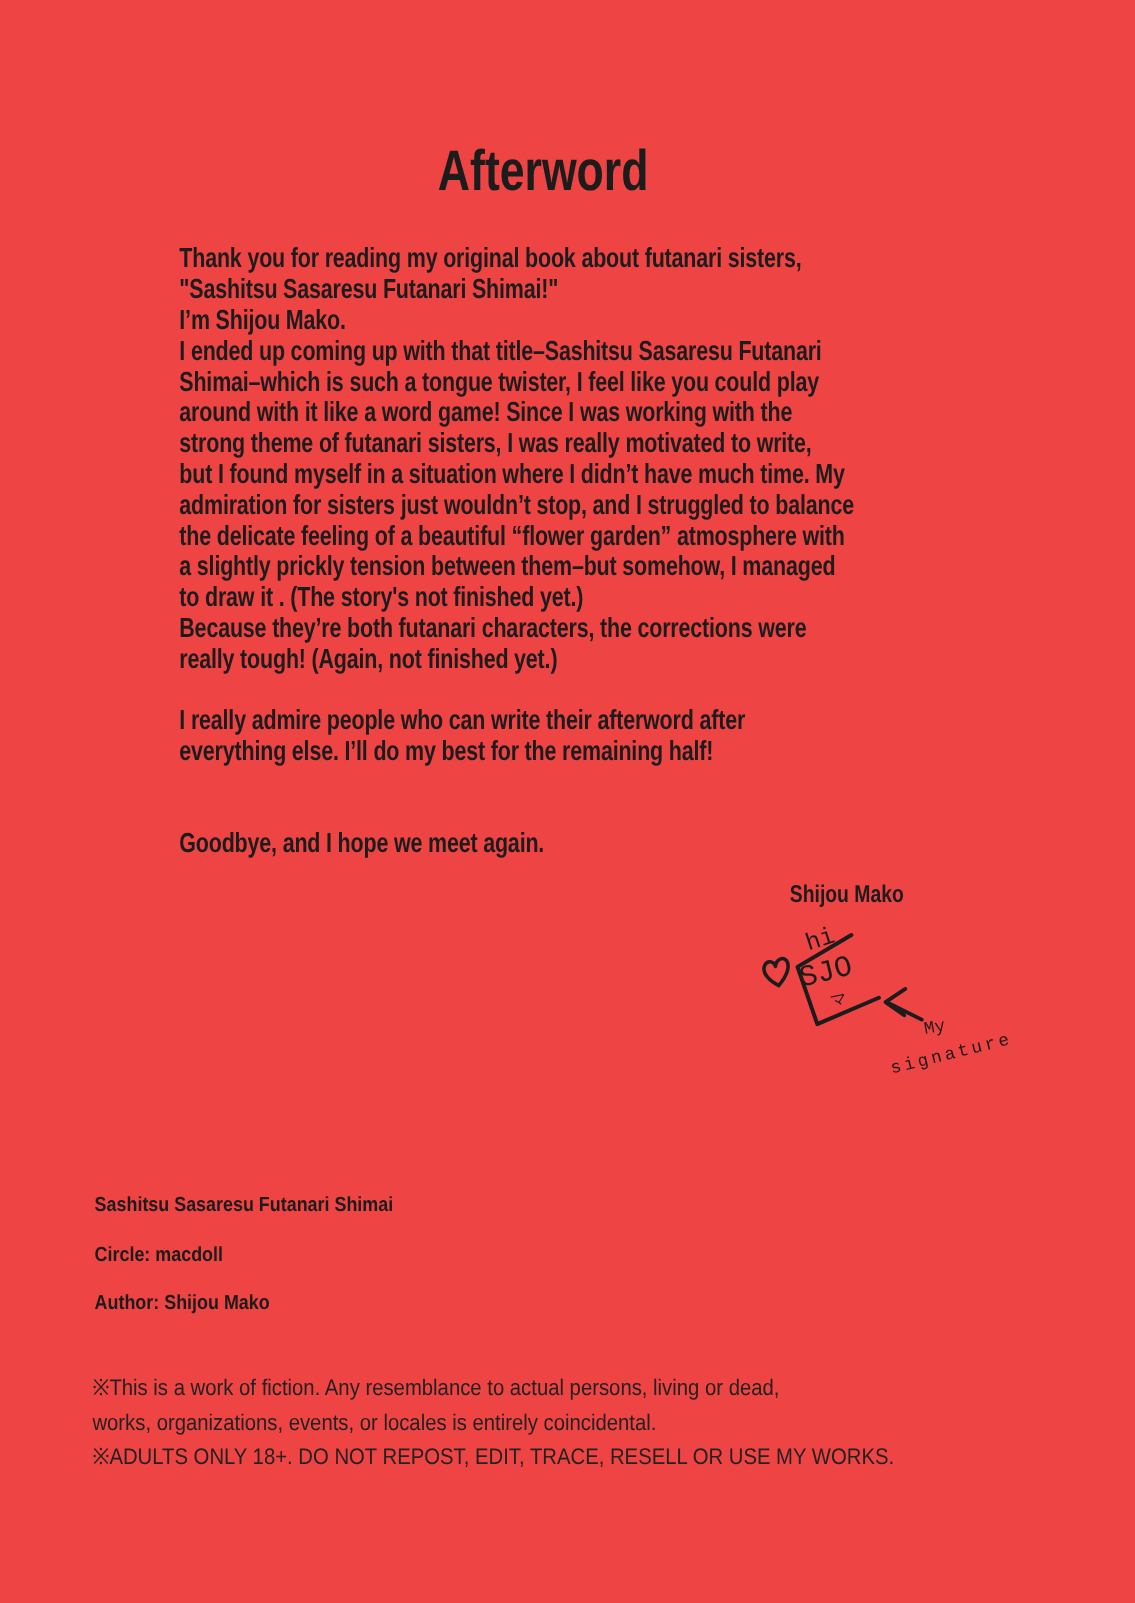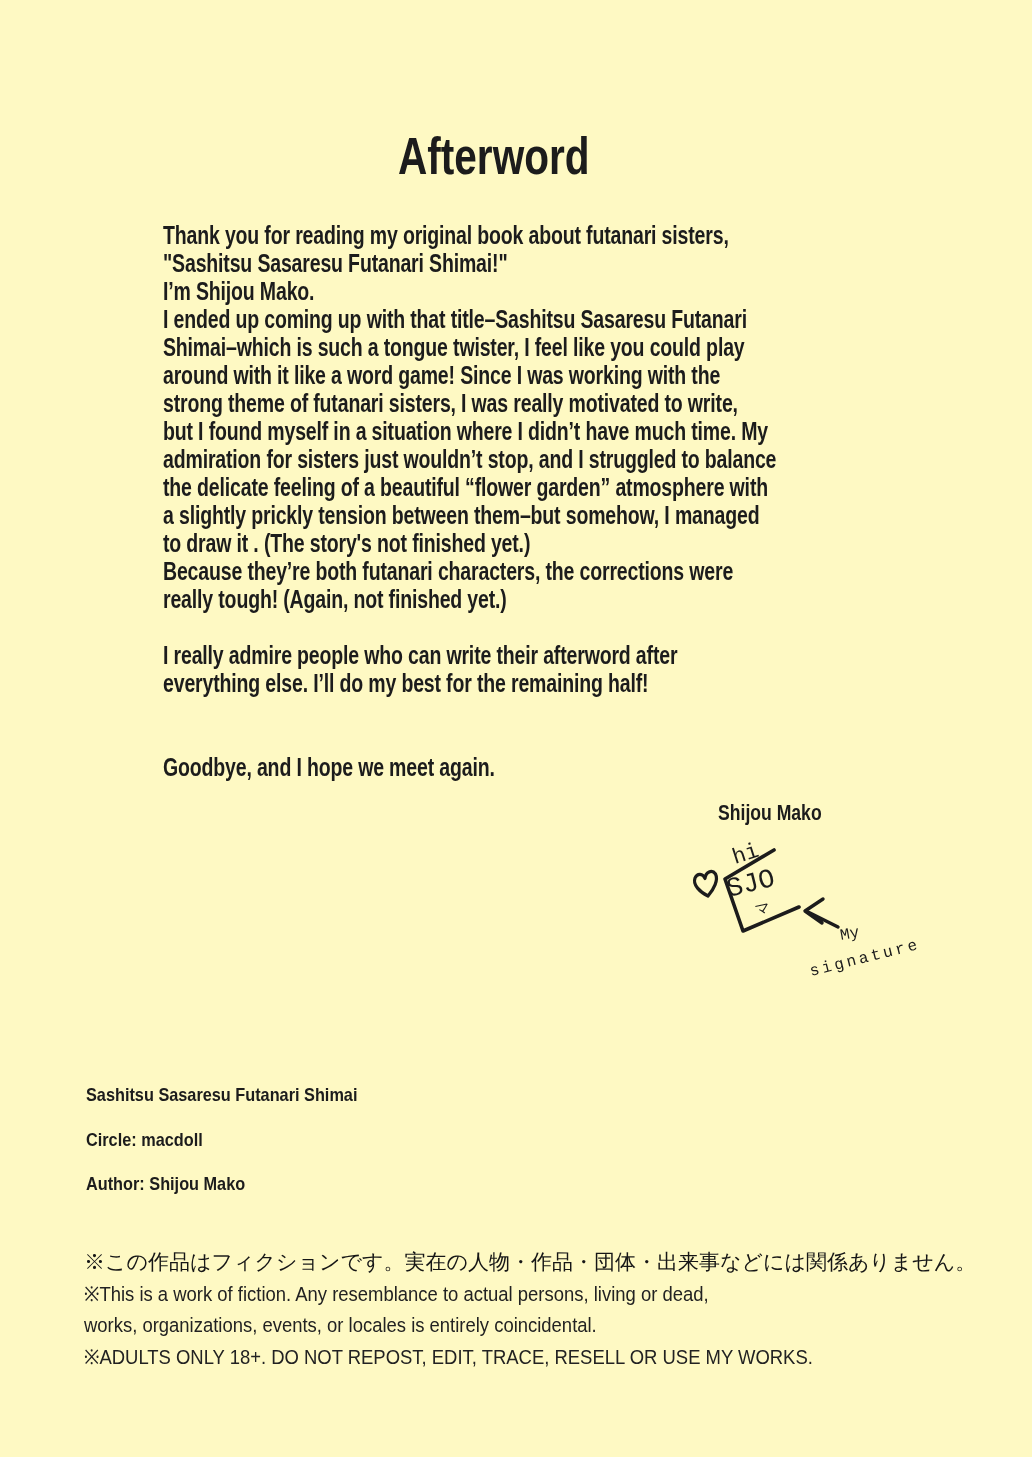--- a/index.html
+++ b/index.html
@@ -1,19 +1,19 @@
 <!DOCTYPE html>
 <html><head>
 <meta charset="utf-8">
 <style>
   html,body{margin:0;padding:0;background:#e8e8e8;}
   .page{
     position:relative;
     width:1032px;height:1457px;
-    background:#fef9c3;
+    background:#ef4444;
     margin:0 auto;
     overflow:hidden;
     color:#1c1c1c;
     font-family:"Liberation Sans", sans-serif;
   }
   .abs{position:absolute;}
   .condensed{transform:scaleX(0.78);transform-origin:0 0;}
   .title{
     left:398px;top:95px;
     font-size:52px;font-weight:bold;line-height:1;
@@ -96,19 +96,18 @@
   </svg>
 
   <div class="abs book-info">
     <div>Sashitsu Sasaresu Futanari Shimai</div>
     <div>Circle: macdoll</div>
     <div>Author: Shijou Mako</div>
   </div>
 
 
   <div class="abs disclaimer">
-    <div class="line jp">※この作品はフィクションです。実在の人物・作品・団体・出来事などには関係ありません。</div>
     <div class="line en">※This is a work of fiction. Any resemblance to actual persons, living or dead,</div>
     <div class="line en">works, organizations, events, or locales is entirely coincidental.</div>
     <div class="line en">※ADULTS ONLY 18+. DO NOT REPOST, EDIT, TRACE, RESELL OR USE MY WORKS.</div>
   </div>
 
 </div>
 
 </body></html>

